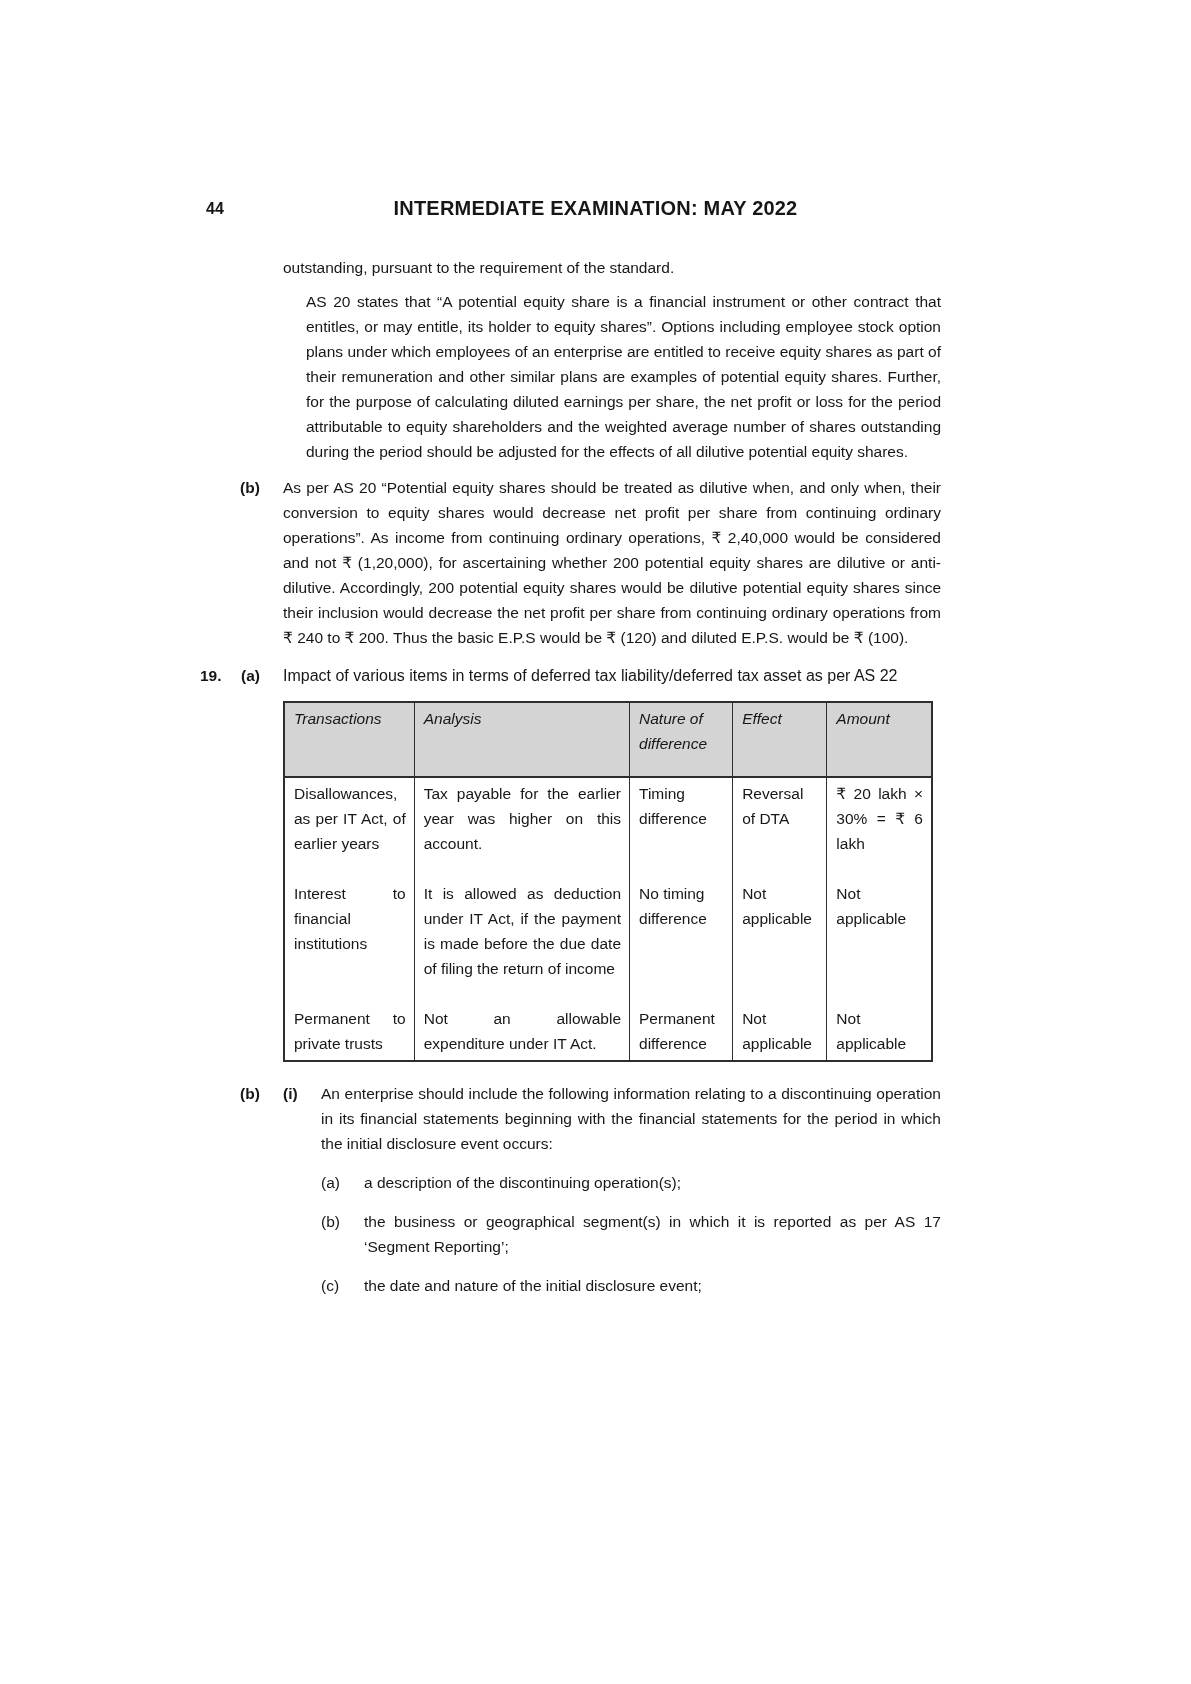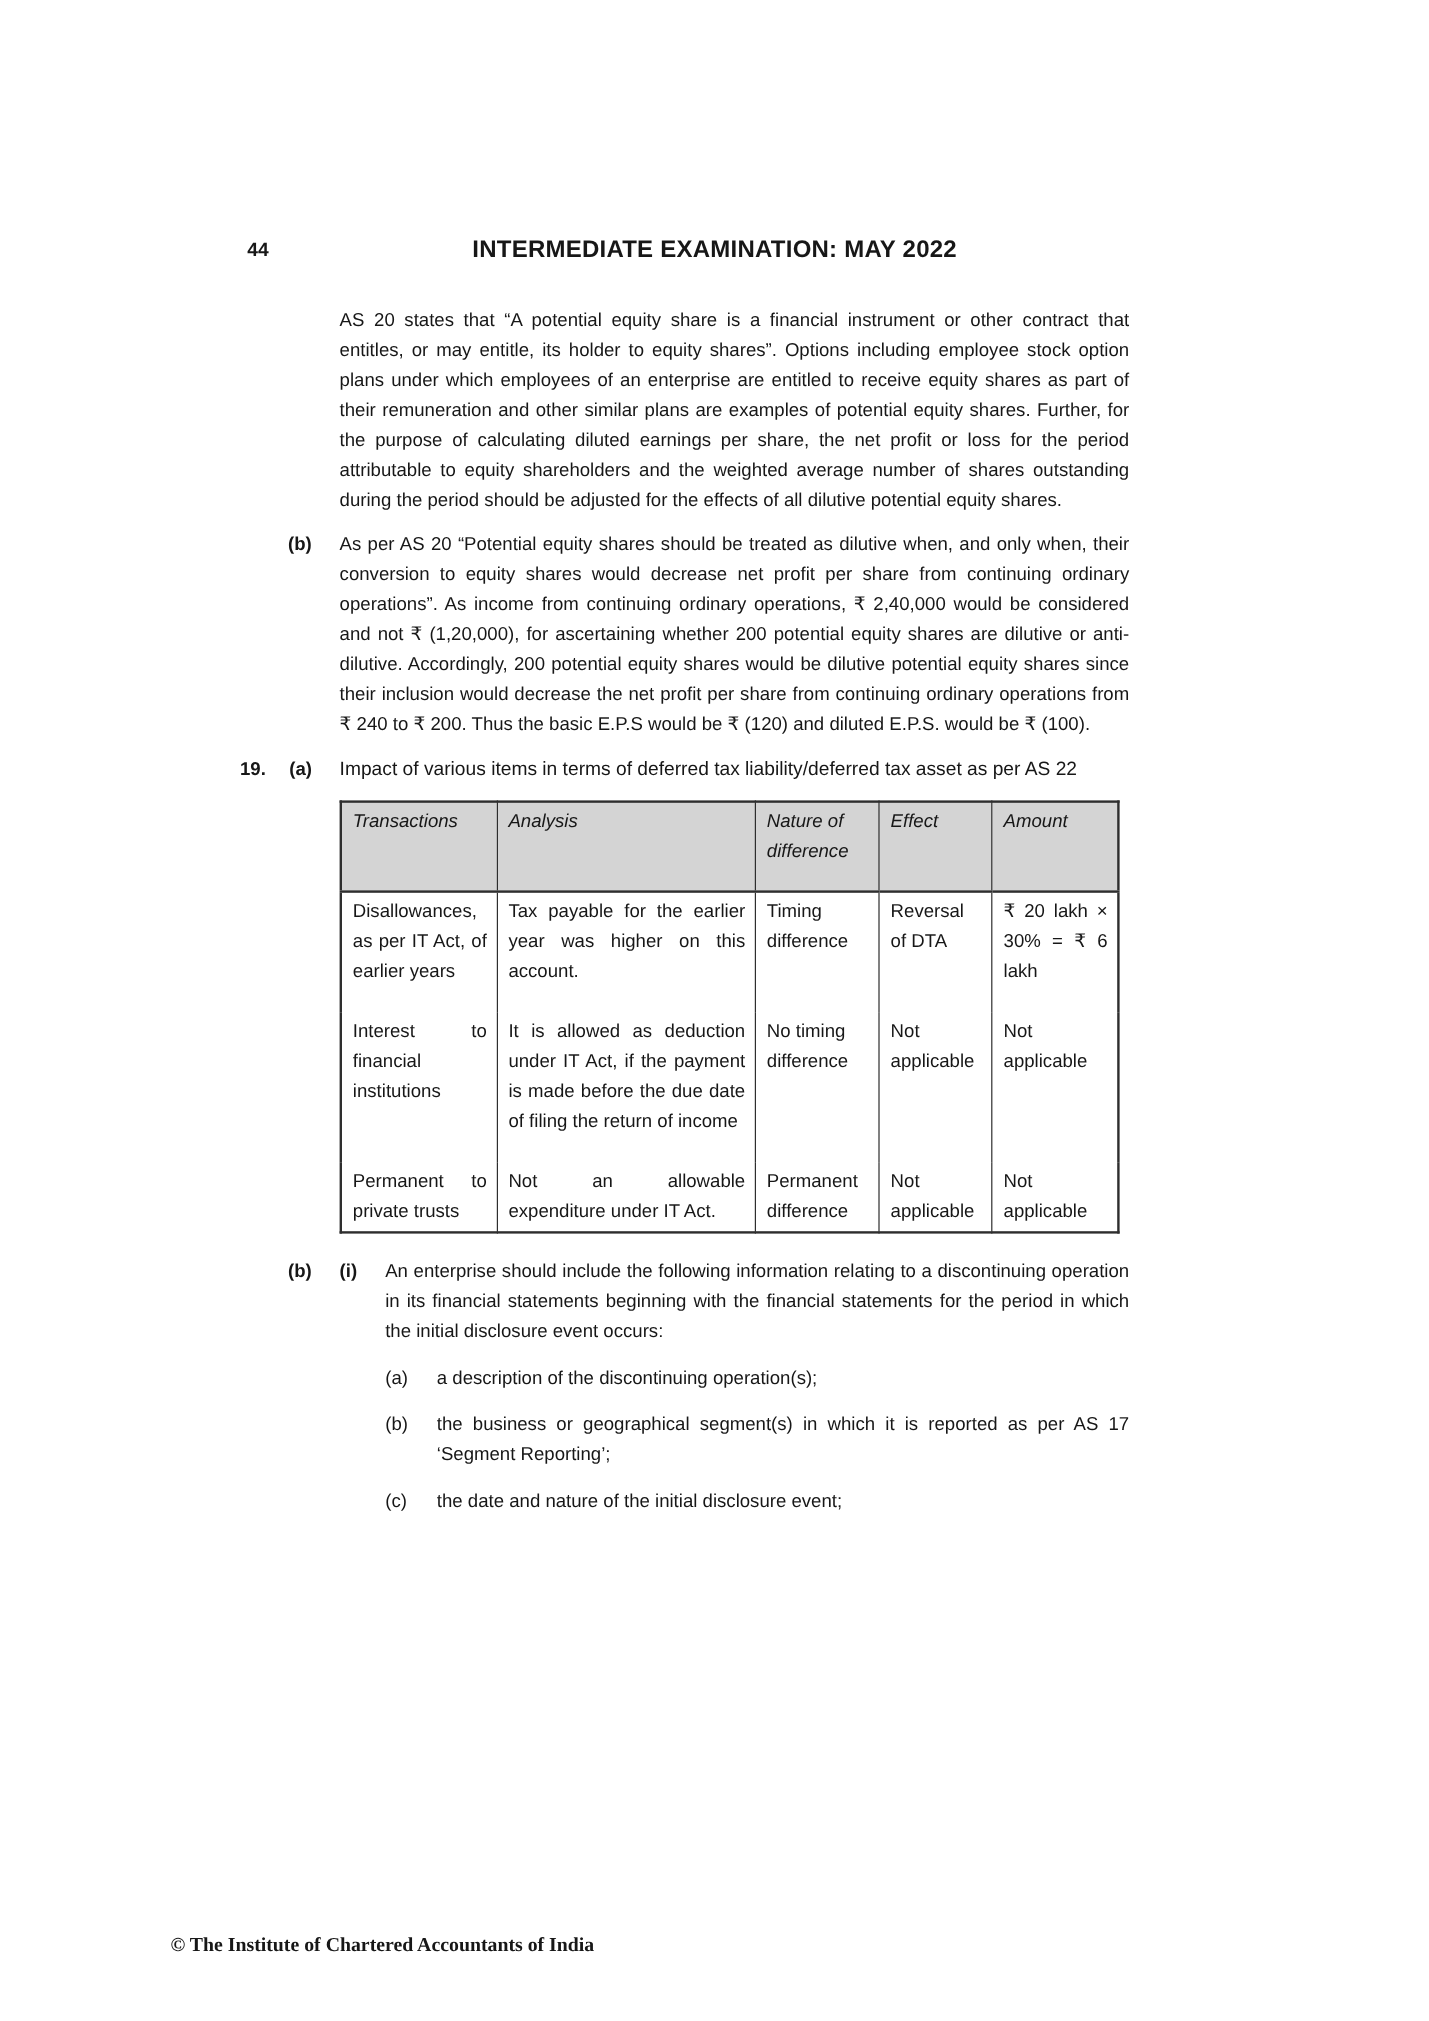--- a/index.html
+++ b/index.html
@@ -28,21 +28,21 @@
     font-weight: bold; font-size: 20px;
     letter-spacing: 0.2px;
   }
 
   .main {
     position: absolute;
     left: 283px; top: 255px;
     width: 658px;
   }
   .para { text-align: justify; }
-  .para + .para { margin-top: 9px; }
+  .para + .para { margin-top: 9px; margin-left: 23px; }
 
   .item { position: relative; text-align: justify; }
   .item-label {
     position: absolute; left: -43px; top: 0;
     font-weight: bold;
   }
   .mt { margin-top: 11px; }
 
   .q-block { position: relative; margin-top: 13px; }
   .q-num {
@@ -111,20 +111,21 @@
 
 <div class="page">
 
   <div class="header-row">
     <span class="page-number">44</span>
     <span class="header-title">INTERMEDIATE EXAMINATION: MAY 2022</span>
   </div>
 
   <div class="main">
 
+    <p class="para">outstanding, pursuant to the requirement of the standard.</p>
 
     <p class="para">AS 20 states that “A potential equity share is a financial instrument or other contract that entitles, or may entitle, its holder to equity shares”. Options including employee stock option plans under which employees of an enterprise are entitled to receive equity shares as part of their remuneration and other similar plans are examples of potential equity shares. Further, for the purpose of calculating diluted earnings per share, the net profit or loss for the period attributable to equity shareholders and the weighted average number of shares outstanding during the period should be adjusted for the effects of all dilutive potential equity shares.</p>
 
     <div class="item mt">
       <span class="item-label">(b)</span>
       <span>As per AS 20 “Potential equity shares should be treated as dilutive when, and only when, their conversion to equity shares would decrease net profit per share from continuing ordinary operations”. As income from continuing ordinary operations, ₹ 2,40,000 would be considered and not ₹ (1,20,000), for ascertaining whether 200 potential equity shares are dilutive or anti-dilutive. Accordingly, 200 potential equity shares would be dilutive potential equity shares since their inclusion would decrease the net profit per share from continuing ordinary operations from ₹ 240 to ₹ 200. Thus the basic E.P.S would be ₹ (120) and diluted E.P.S. would be ₹ (100).</span>
     </div>
 
     <div class="q-block">
       <span class="q-num">19.</span>
@@ -188,15 +189,14 @@
       <span class="subitem-label">(b)</span>
       <span>the business or geographical segment(s) in which it is reported as per AS 17 ‘Segment Reporting’;</span>
     </div>
     <div class="subitem">
       <span class="subitem-label">(c)</span>
       <span>the date and nature of the initial disclosure event;</span>
     </div>
 
   </div>
 
-  <div class="footer">© The Institute of Chartered Accountants of India</div>
 
 </div>
 
 </body></html>

